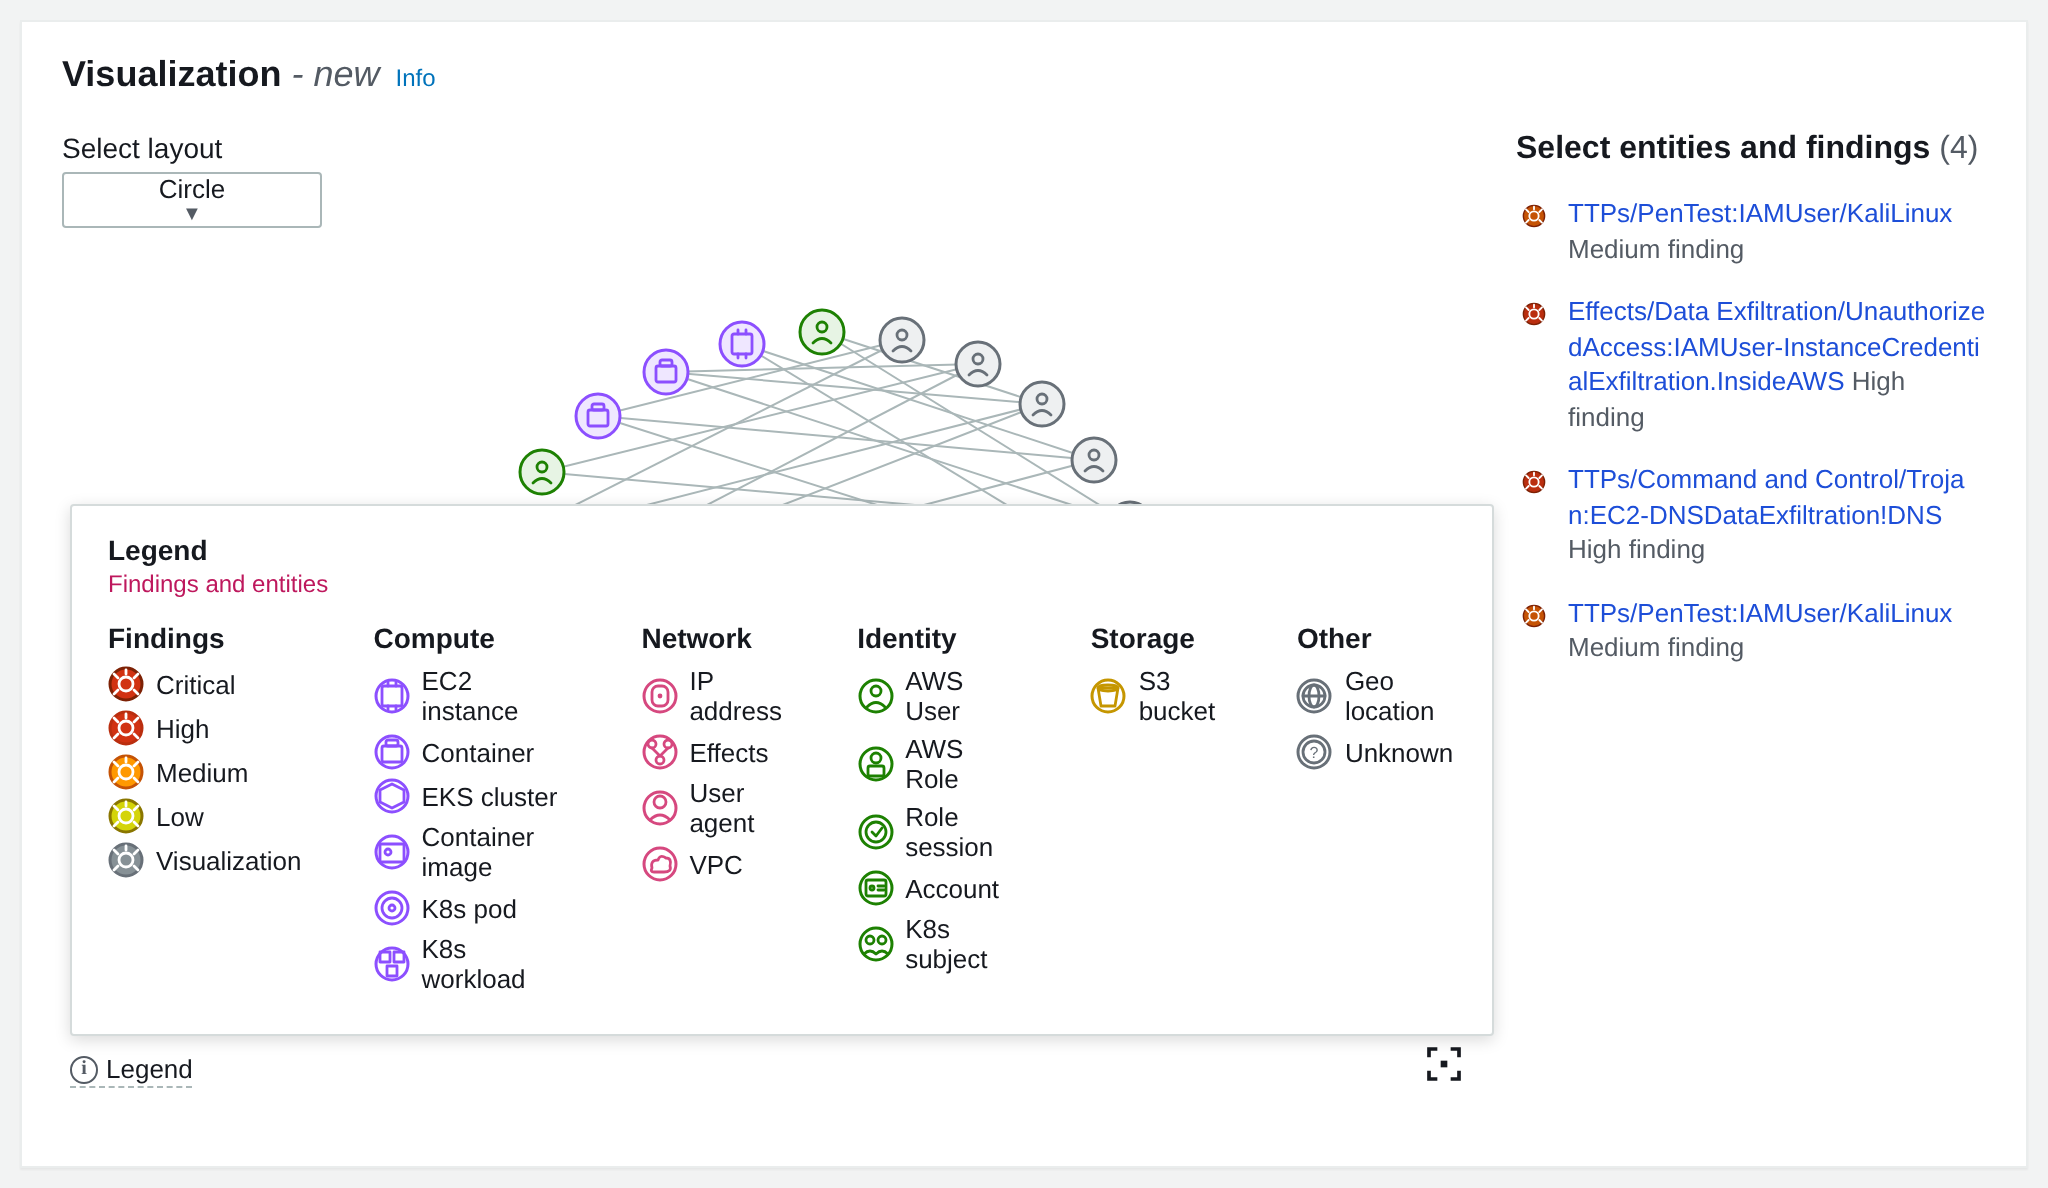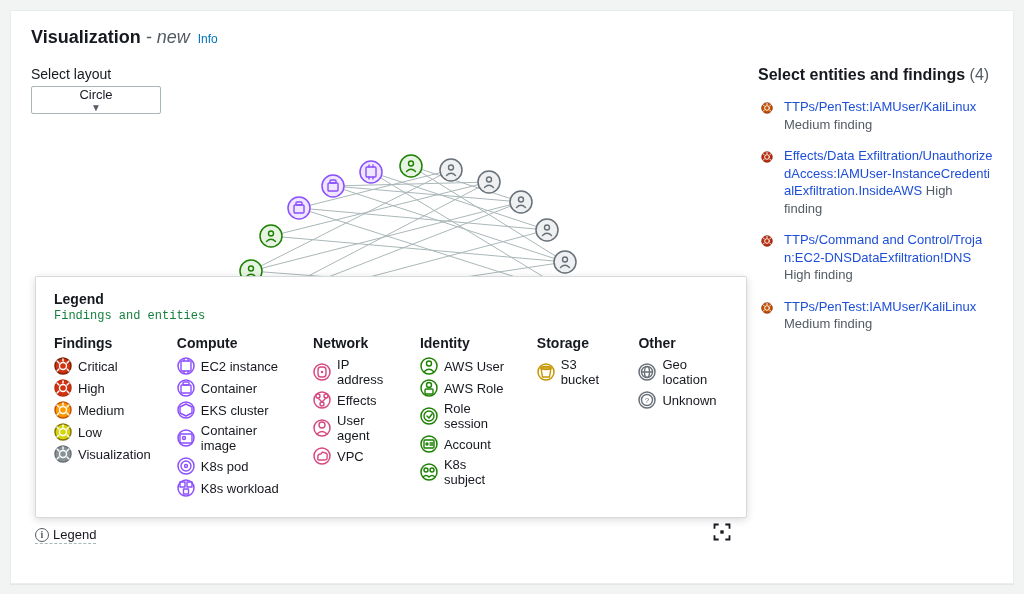--- a/index.html
+++ b/index.html
@@ -70,22 +70,22 @@
     bottom: 34px;
     width: 712px;
     background: #fff;
     border: 1px solid #d5dbdb;
     border-radius: 2px;
     box-shadow: 0 2px 8px rgba(0,0,0,0.15);
     padding: 14px 18px 16px 18px;
     z-index: 10;
   }
   .legend-popup h3 { margin: 0 0 2px 0; font-size: 14px; font-weight: 700; }
-  .legend-popup .sub { color: #15803d; font-size: 12px; margin-bottom: 12px; font-family: Liberation Mono, monospace; }
-  .legend-cols { display: flex; gap: 26px; }
+  .legend-popup .sub { color: #be185d; font-size: 12px; margin-bottom: 12px; }
+  .legend-cols { display: flex; gap: 36px; }
   .lcol { }
   .lcol h4 { margin: 0 0 6px 0; font-size: 14px; font-weight: 700; }
   .lrow { display: flex; align-items: center; gap: 6px; margin-bottom: 4px; font-size: 13px; }
   .licon {
     width: 18px; height: 18px; border-radius: 50%;
     display: flex; align-items: center; justify-content: center;
     flex-shrink: 0;
   }
   .legend-toggle {
     position: absolute;

